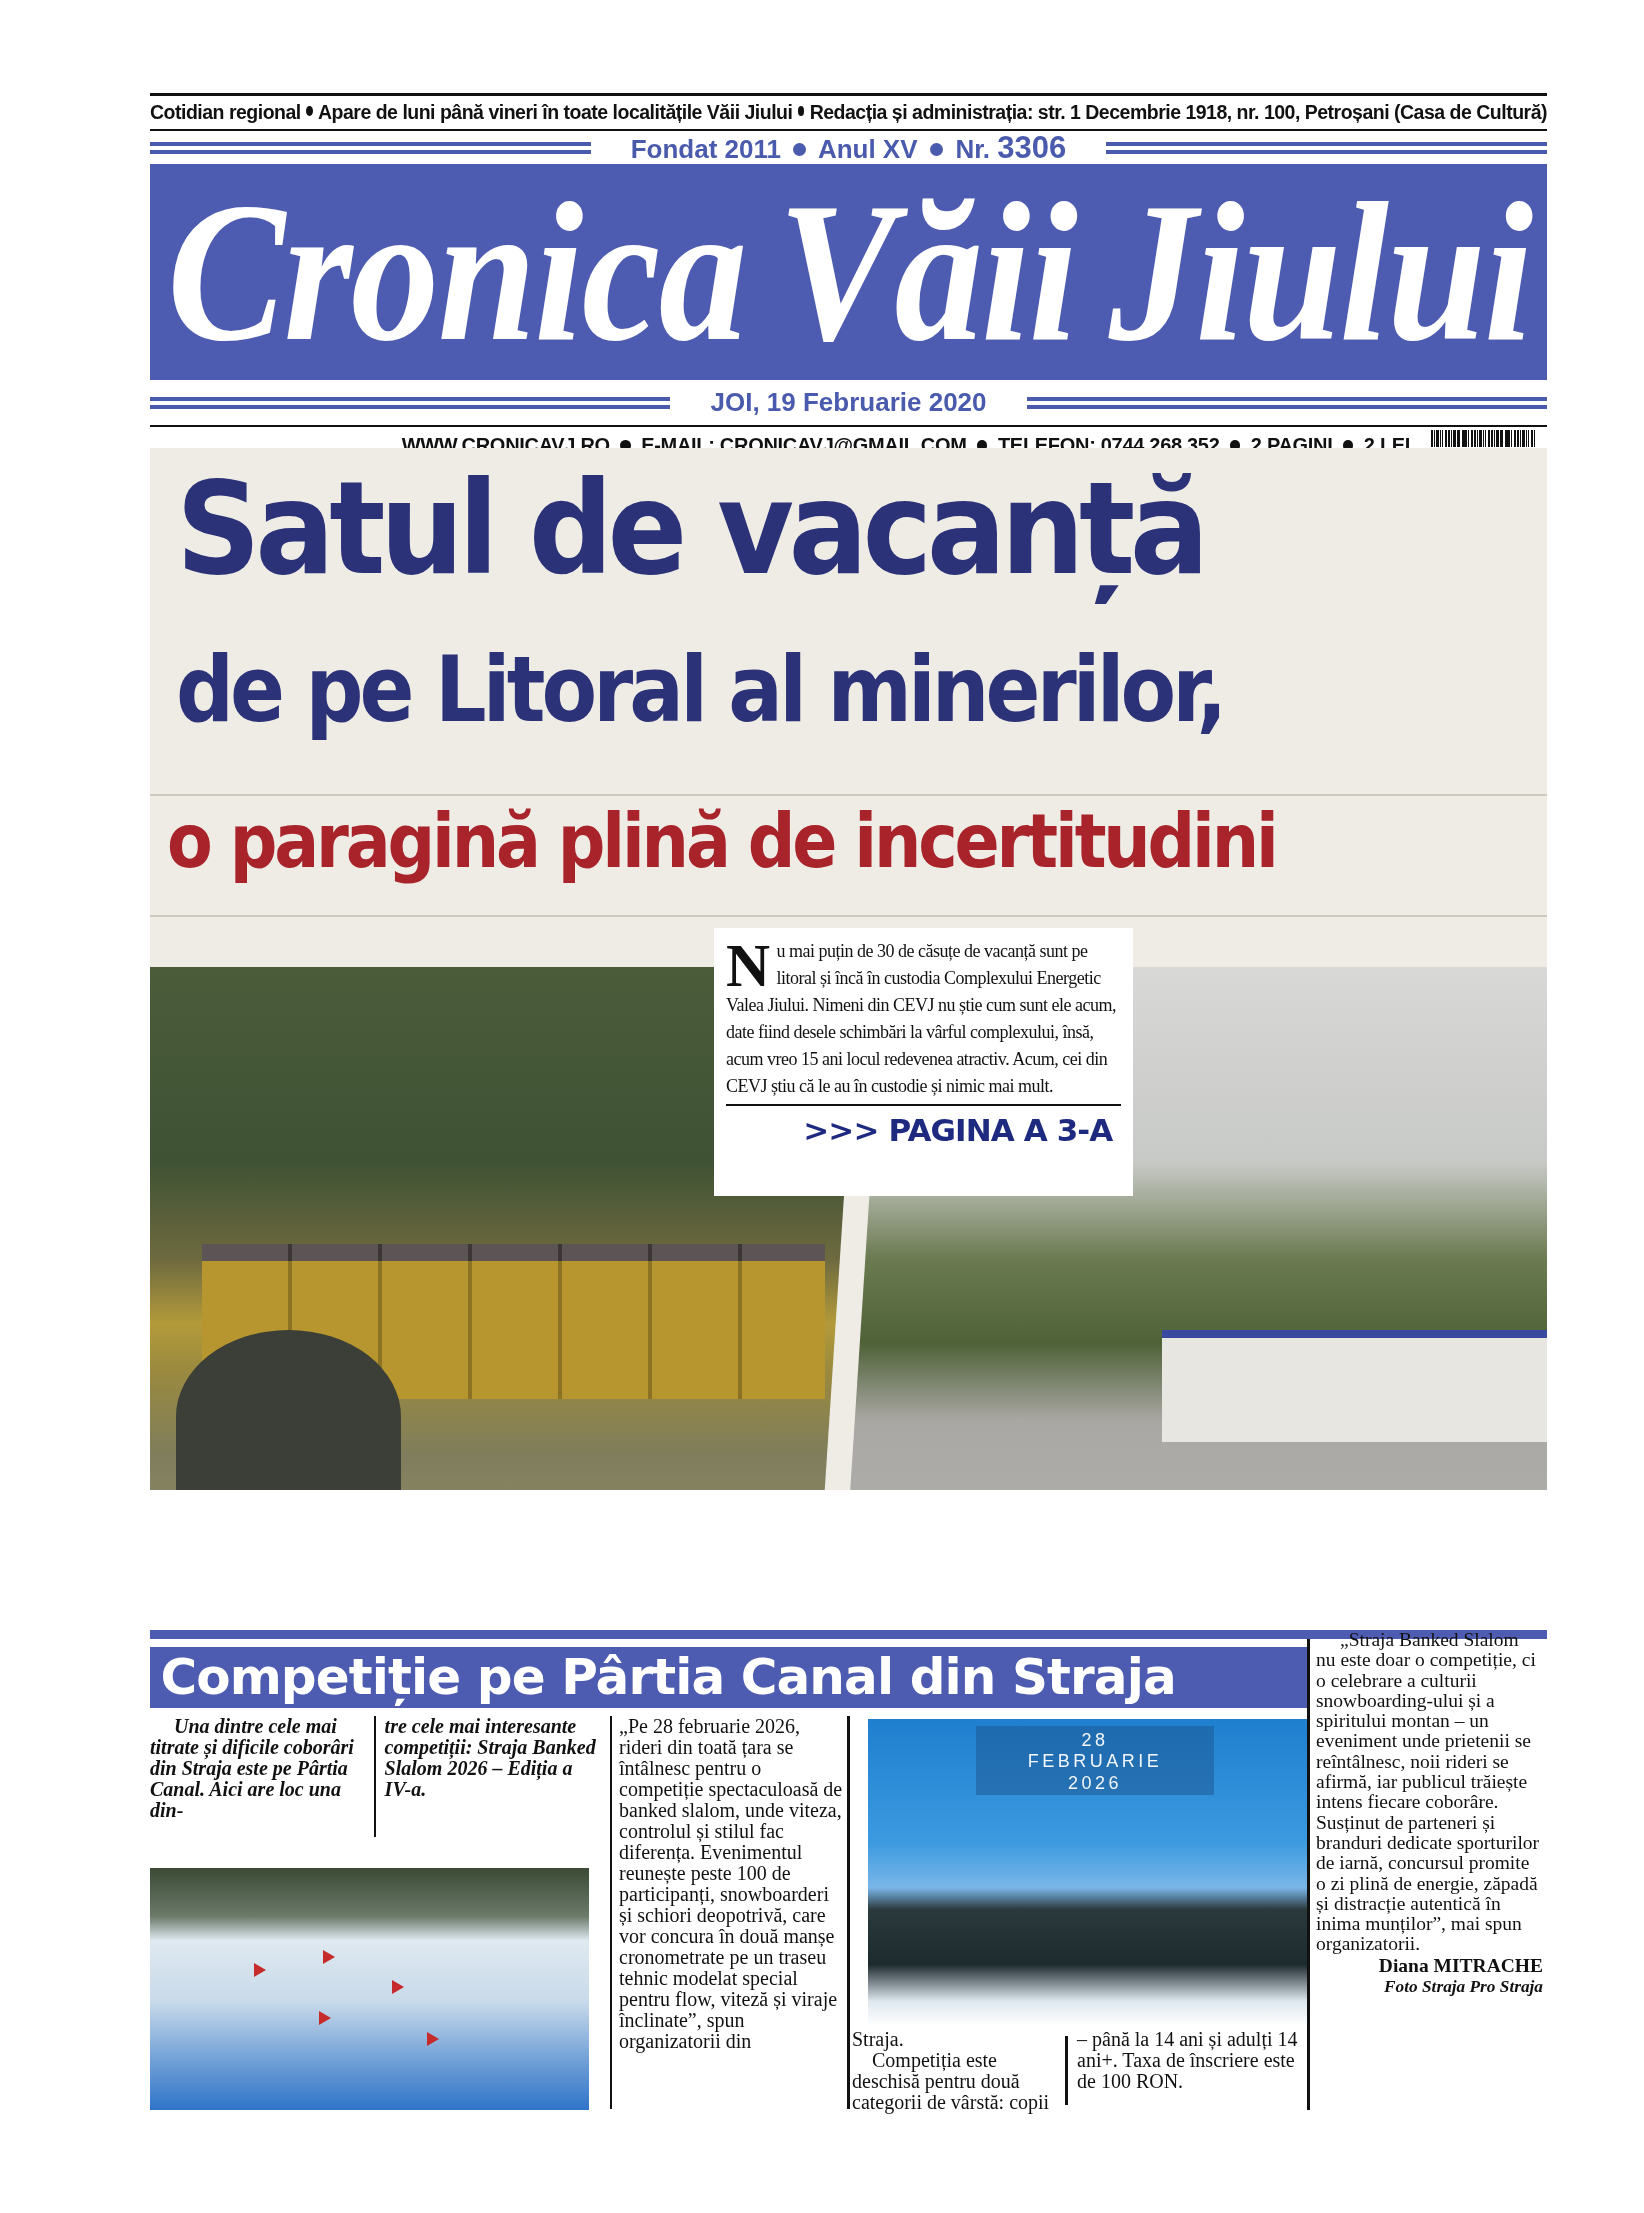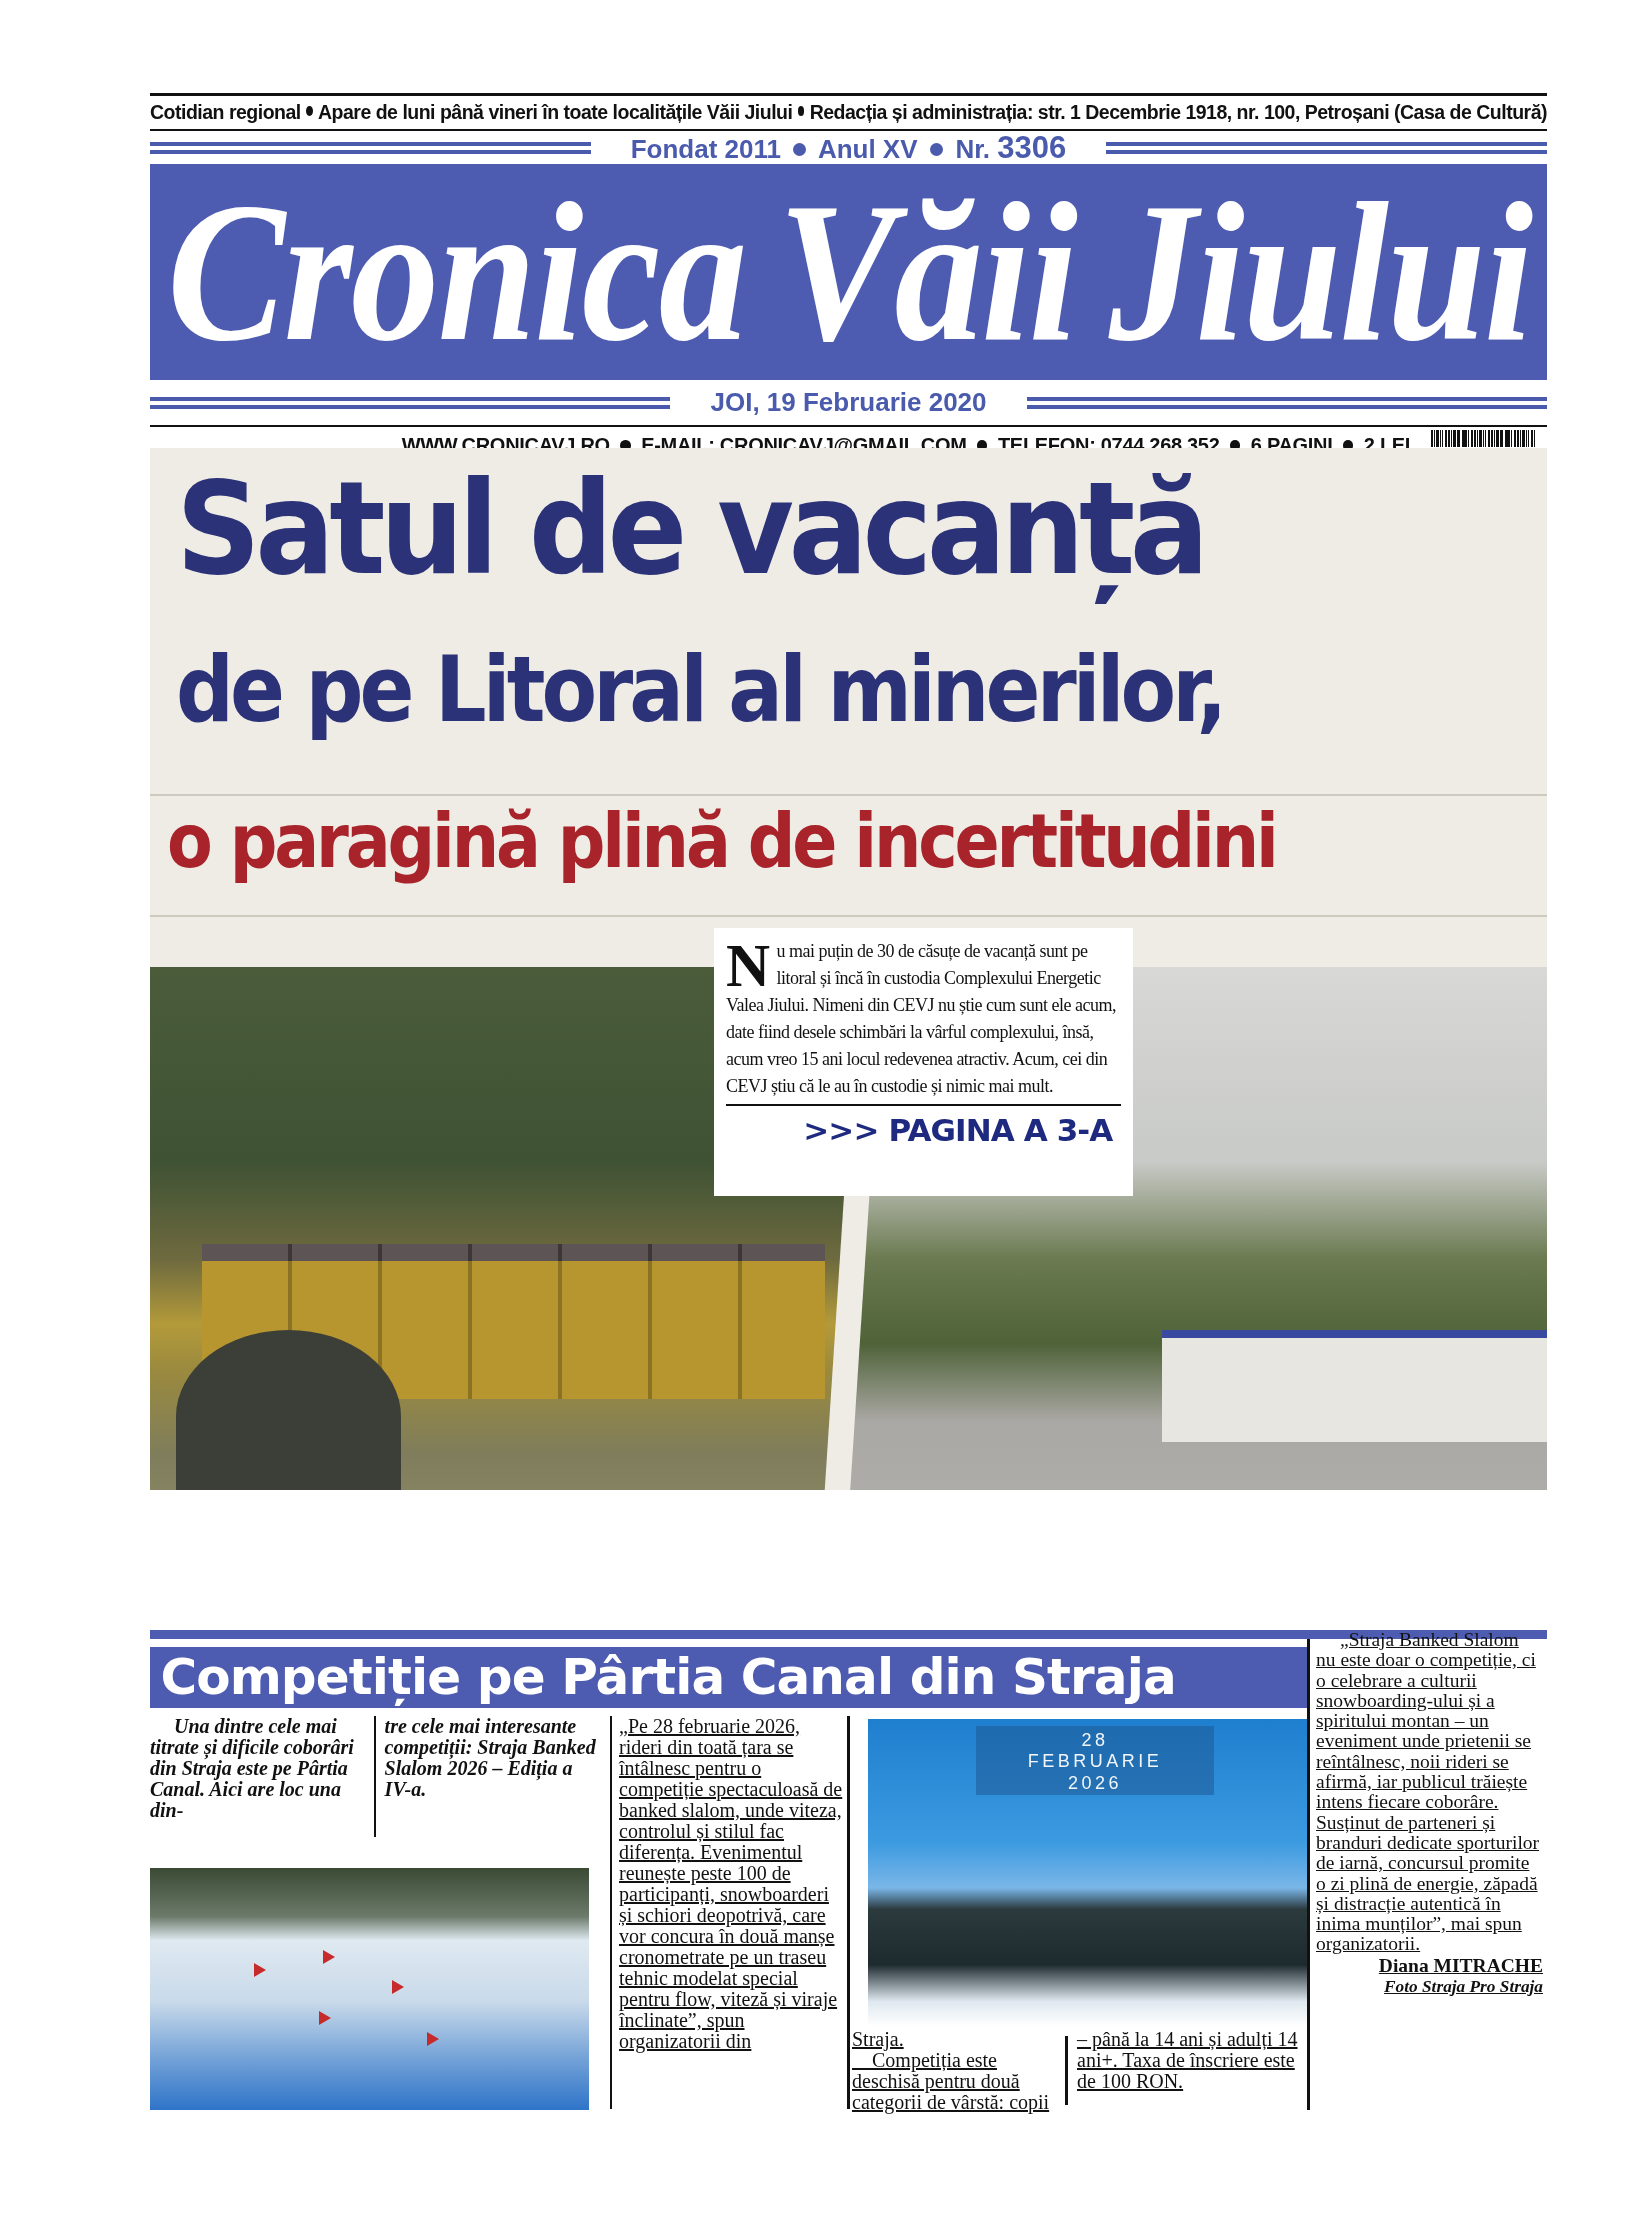--- a/index.html
+++ b/index.html
@@ -63,21 +63,21 @@
 
   .intro { position: absolute; left: 150px; top: 1716px; width: 450px; height: 121px; display: flex; }
   .intro-col { flex: 1; font-family: "Liberation Serif", serif; font-style: italic; font-weight: bold; font-size: 20px; line-height: 21px; color: #111; }
   .intro-col.left { padding-right: 8.6px; text-indent: 24px; }
   .intro-col.right { border-left: 2.6px solid #111; padding-left: 8.6px; }
 
   .photo-slalom { position: absolute; left: 150px; top: 1868px; width: 439px; height: 242px;
     background: linear-gradient(180deg, #3a4a34 0%, #6c7a6a 20%, #dfe9f1 30%, #c9daea 55%, #6f9fd6 80%, #2f74c9 100%); }
   .flag { position: absolute; width: 0; height: 0; border-left: 12px solid #c62a2a; border-top: 7.8px solid transparent; border-bottom: 7.8px solid transparent; }
 
-  .col { position: absolute; font-family: "Liberation Serif", serif; font-size: 20px; line-height: 21px; color: #111; text-decoration: underline; }
+  .col { position: absolute; font-family: "Liberation Serif", serif; font-size: 20px; line-height: 21px; color: #111; }
   .col-2 { left: 610px; top: 1716px; width: 233px; border-left: 2.6px solid #111; padding-left: 7px; height: 393px; }
   .col-2-r { position: absolute; left: 847px; top: 1716px; width: 2.6px; height: 393px; background: #111; }
   .photo-poster { position: absolute; left: 868px; top: 1719px; width: 439px; height: 307px;
     background: linear-gradient(180deg, #1f7fcf 0%, #3b9ae0 40%, #7ab6e8 55%, #2b3a3d 62%, #1d2a2e 80%, #dfe8f0 92%, #ffffff 100%); }
   .poster-box { position: absolute; left: 108px; top: 7px; width: 238px; height: 69px; background: rgba(30,90,150,0.55); color: #f2f6fa; text-align: center; font-size: 18px; line-height: 21.6px; letter-spacing: 3.5px; padding-top: 3.5px; }
   .col-3a { left: 852px; top: 2029px; width: 208px; }
   .col-3b-rule { position: absolute; left: 1065px; top: 2036px; width: 2.6px; height: 69px; background: #111; }
   .col-3b { left: 1077px; top: 2029px; width: 225px; }
   .col-4-rule { position: absolute; left: 1307px; top: 1639px; width: 2.6px; height: 471px; background: #111; }
   .col-4 { left: 1316px; top: 1630px; width: 227px; font-size: 19.5px; line-height: 20.3px; }
@@ -124,21 +124,21 @@
   </div>
 
   <div class="contact">
     <div class="contact-text">
       <span>WWW.CRONICAVJ.RO</span>
       <span class="bullet"></span>
       <span>E-MAIL: CRONICAVJ@GMAIL.COM</span>
       <span class="bullet"></span>
       <span>TELEFON: 0744.268.352</span>
       <span class="bullet"></span>
-      <span>6 PAGINI</span>
+      <span>2 PAGINI</span>
       <span class="bullet"></span>
       <span>2 LEI</span>
     </div>
     <div class="barcode">
       <div class="bars"></div>
       <div class="bar-digits">5  949991  880107</div>
     </div>
   </div>
 </div>
 

